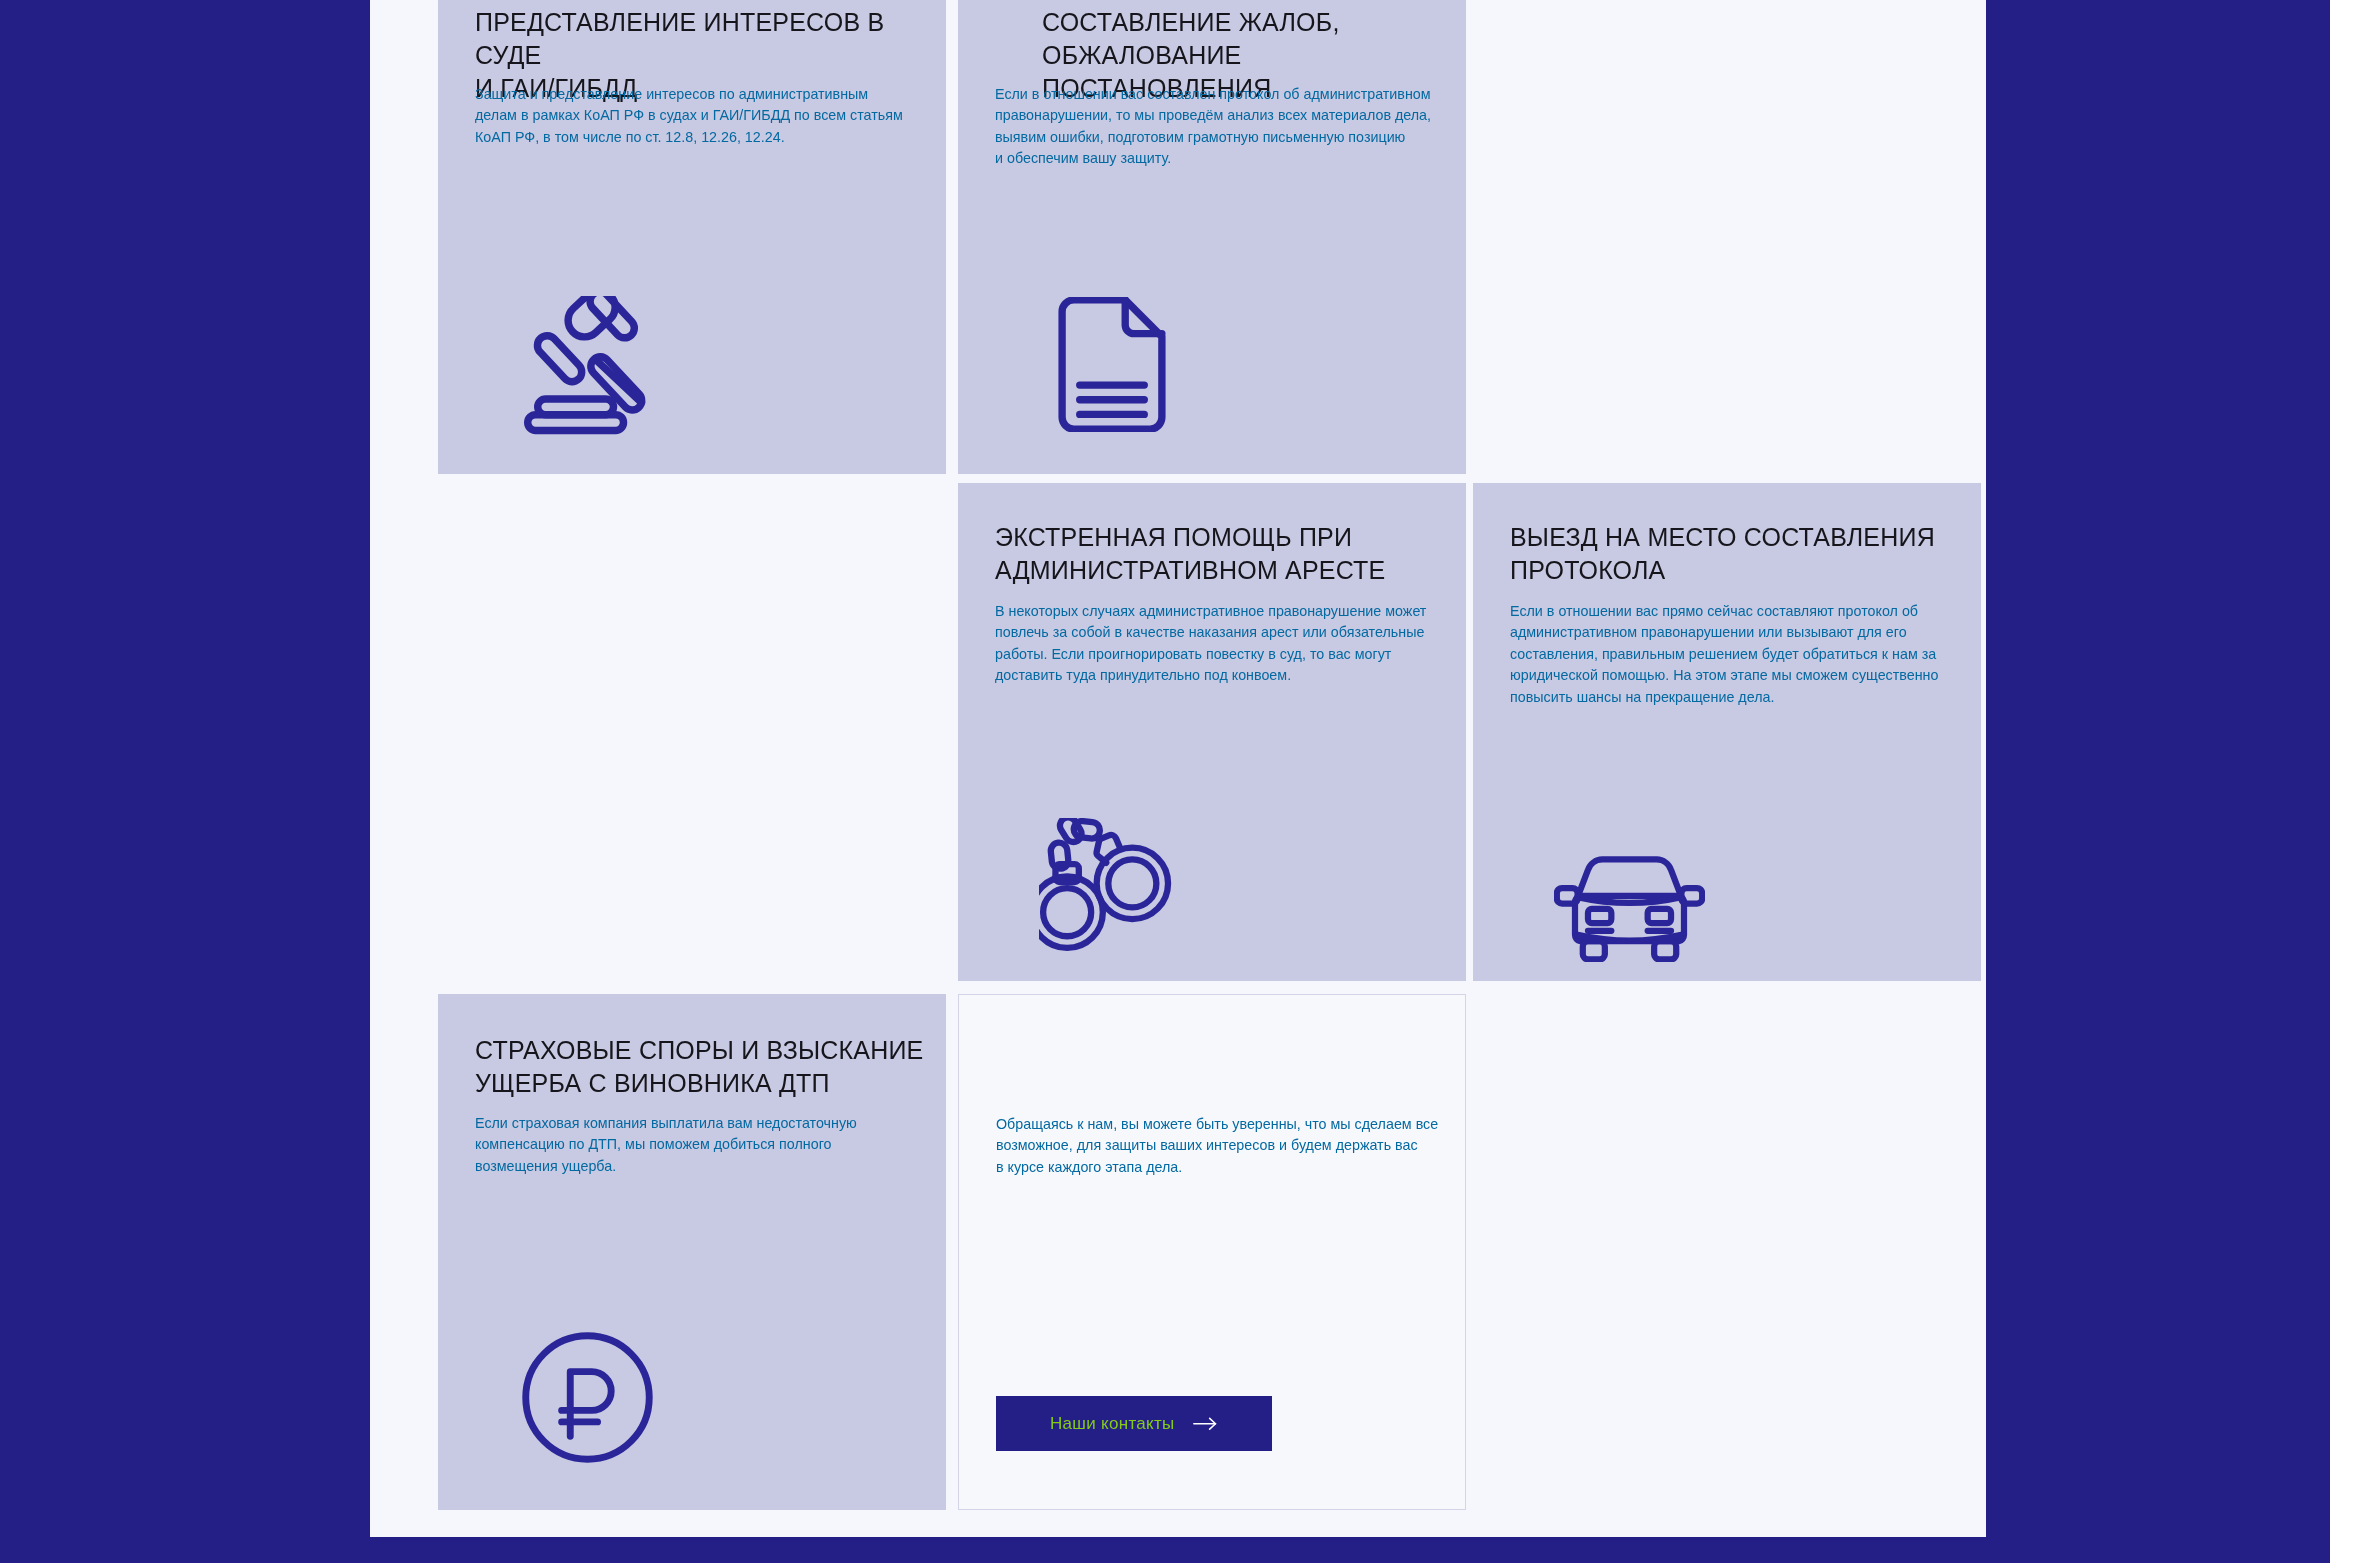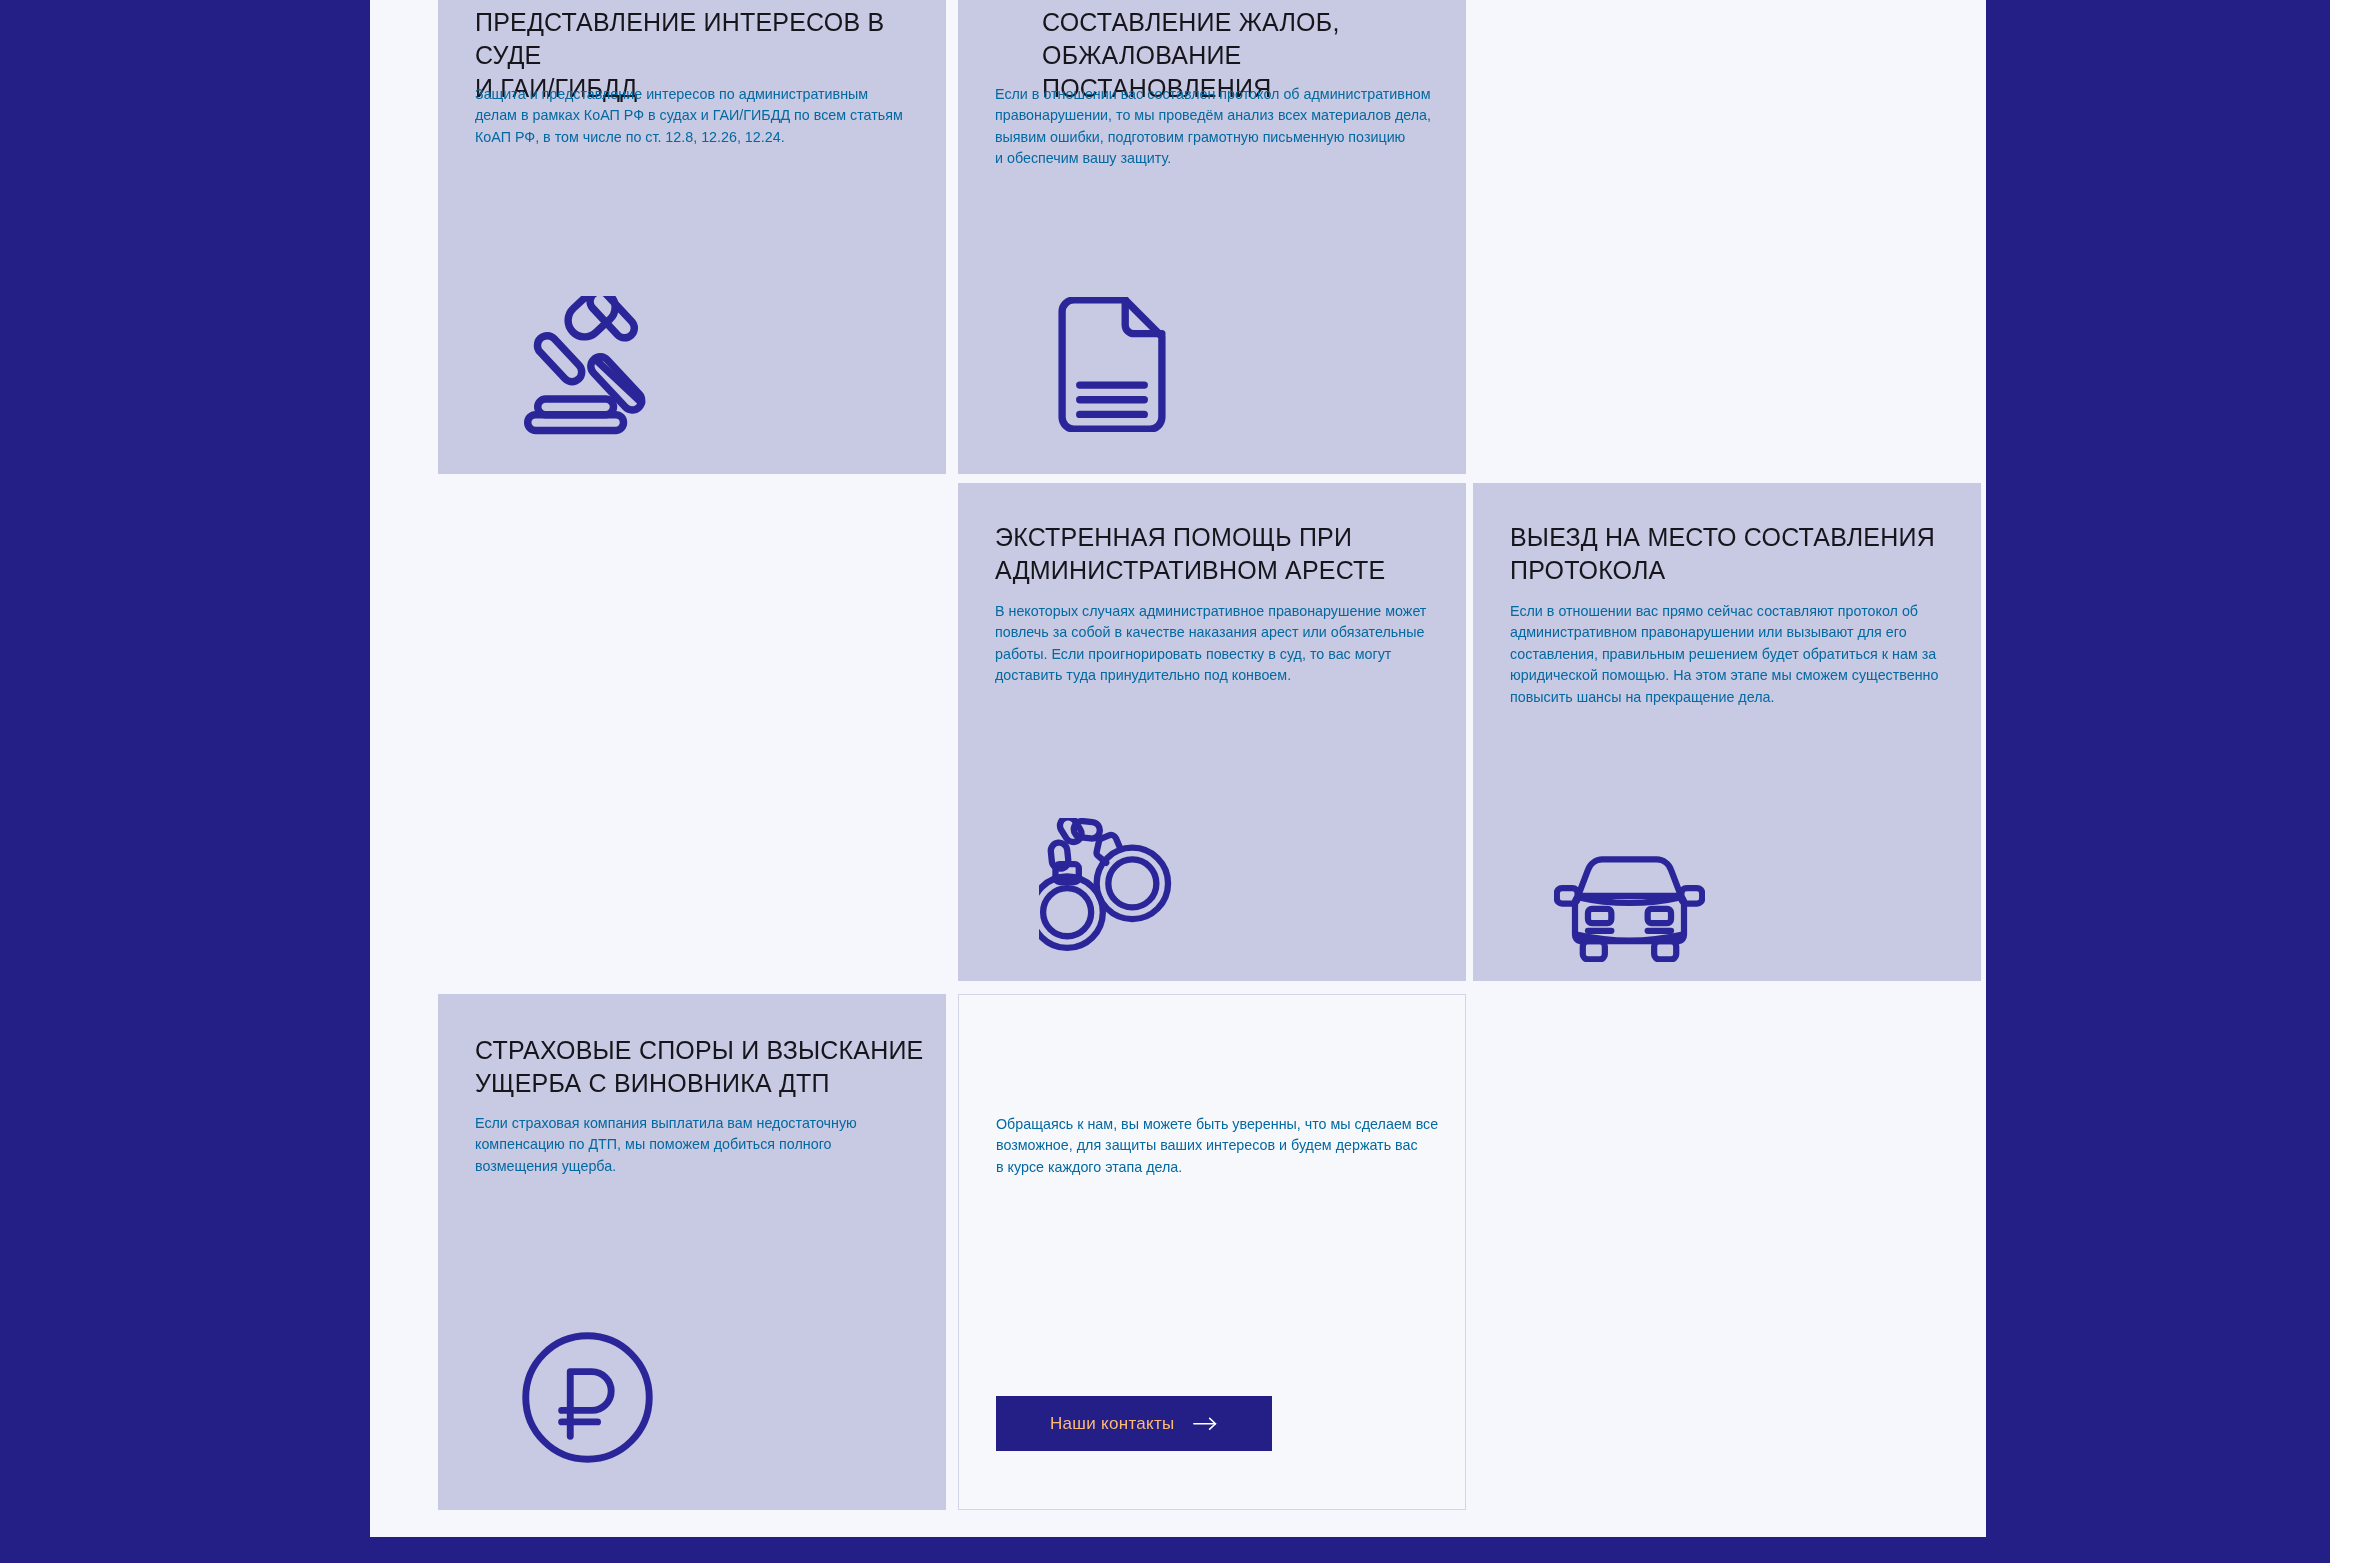--- a/index.html
+++ b/index.html
@@ -63,21 +63,21 @@
     align-items:center;
     justify-content:center;
     gap:18.5px;
     font-size:17px;
     letter-spacing:0.3px;
     border:none;
     cursor:pointer;
     font-family:"Liberation Sans","DejaVu Sans",sans-serif;
     padding:0;
   }
-  .cta .cta-label{color:#fdba74;}
+  .cta .cta-label{color:#84cc16;}
   .cta .cta-arrow{display:inline-flex;align-items:center;}
 </style>
 </head>
 <body>
 
 <div class="viewport">
 
   <div class="blue-bg"></div>
 
   <div class="page">

